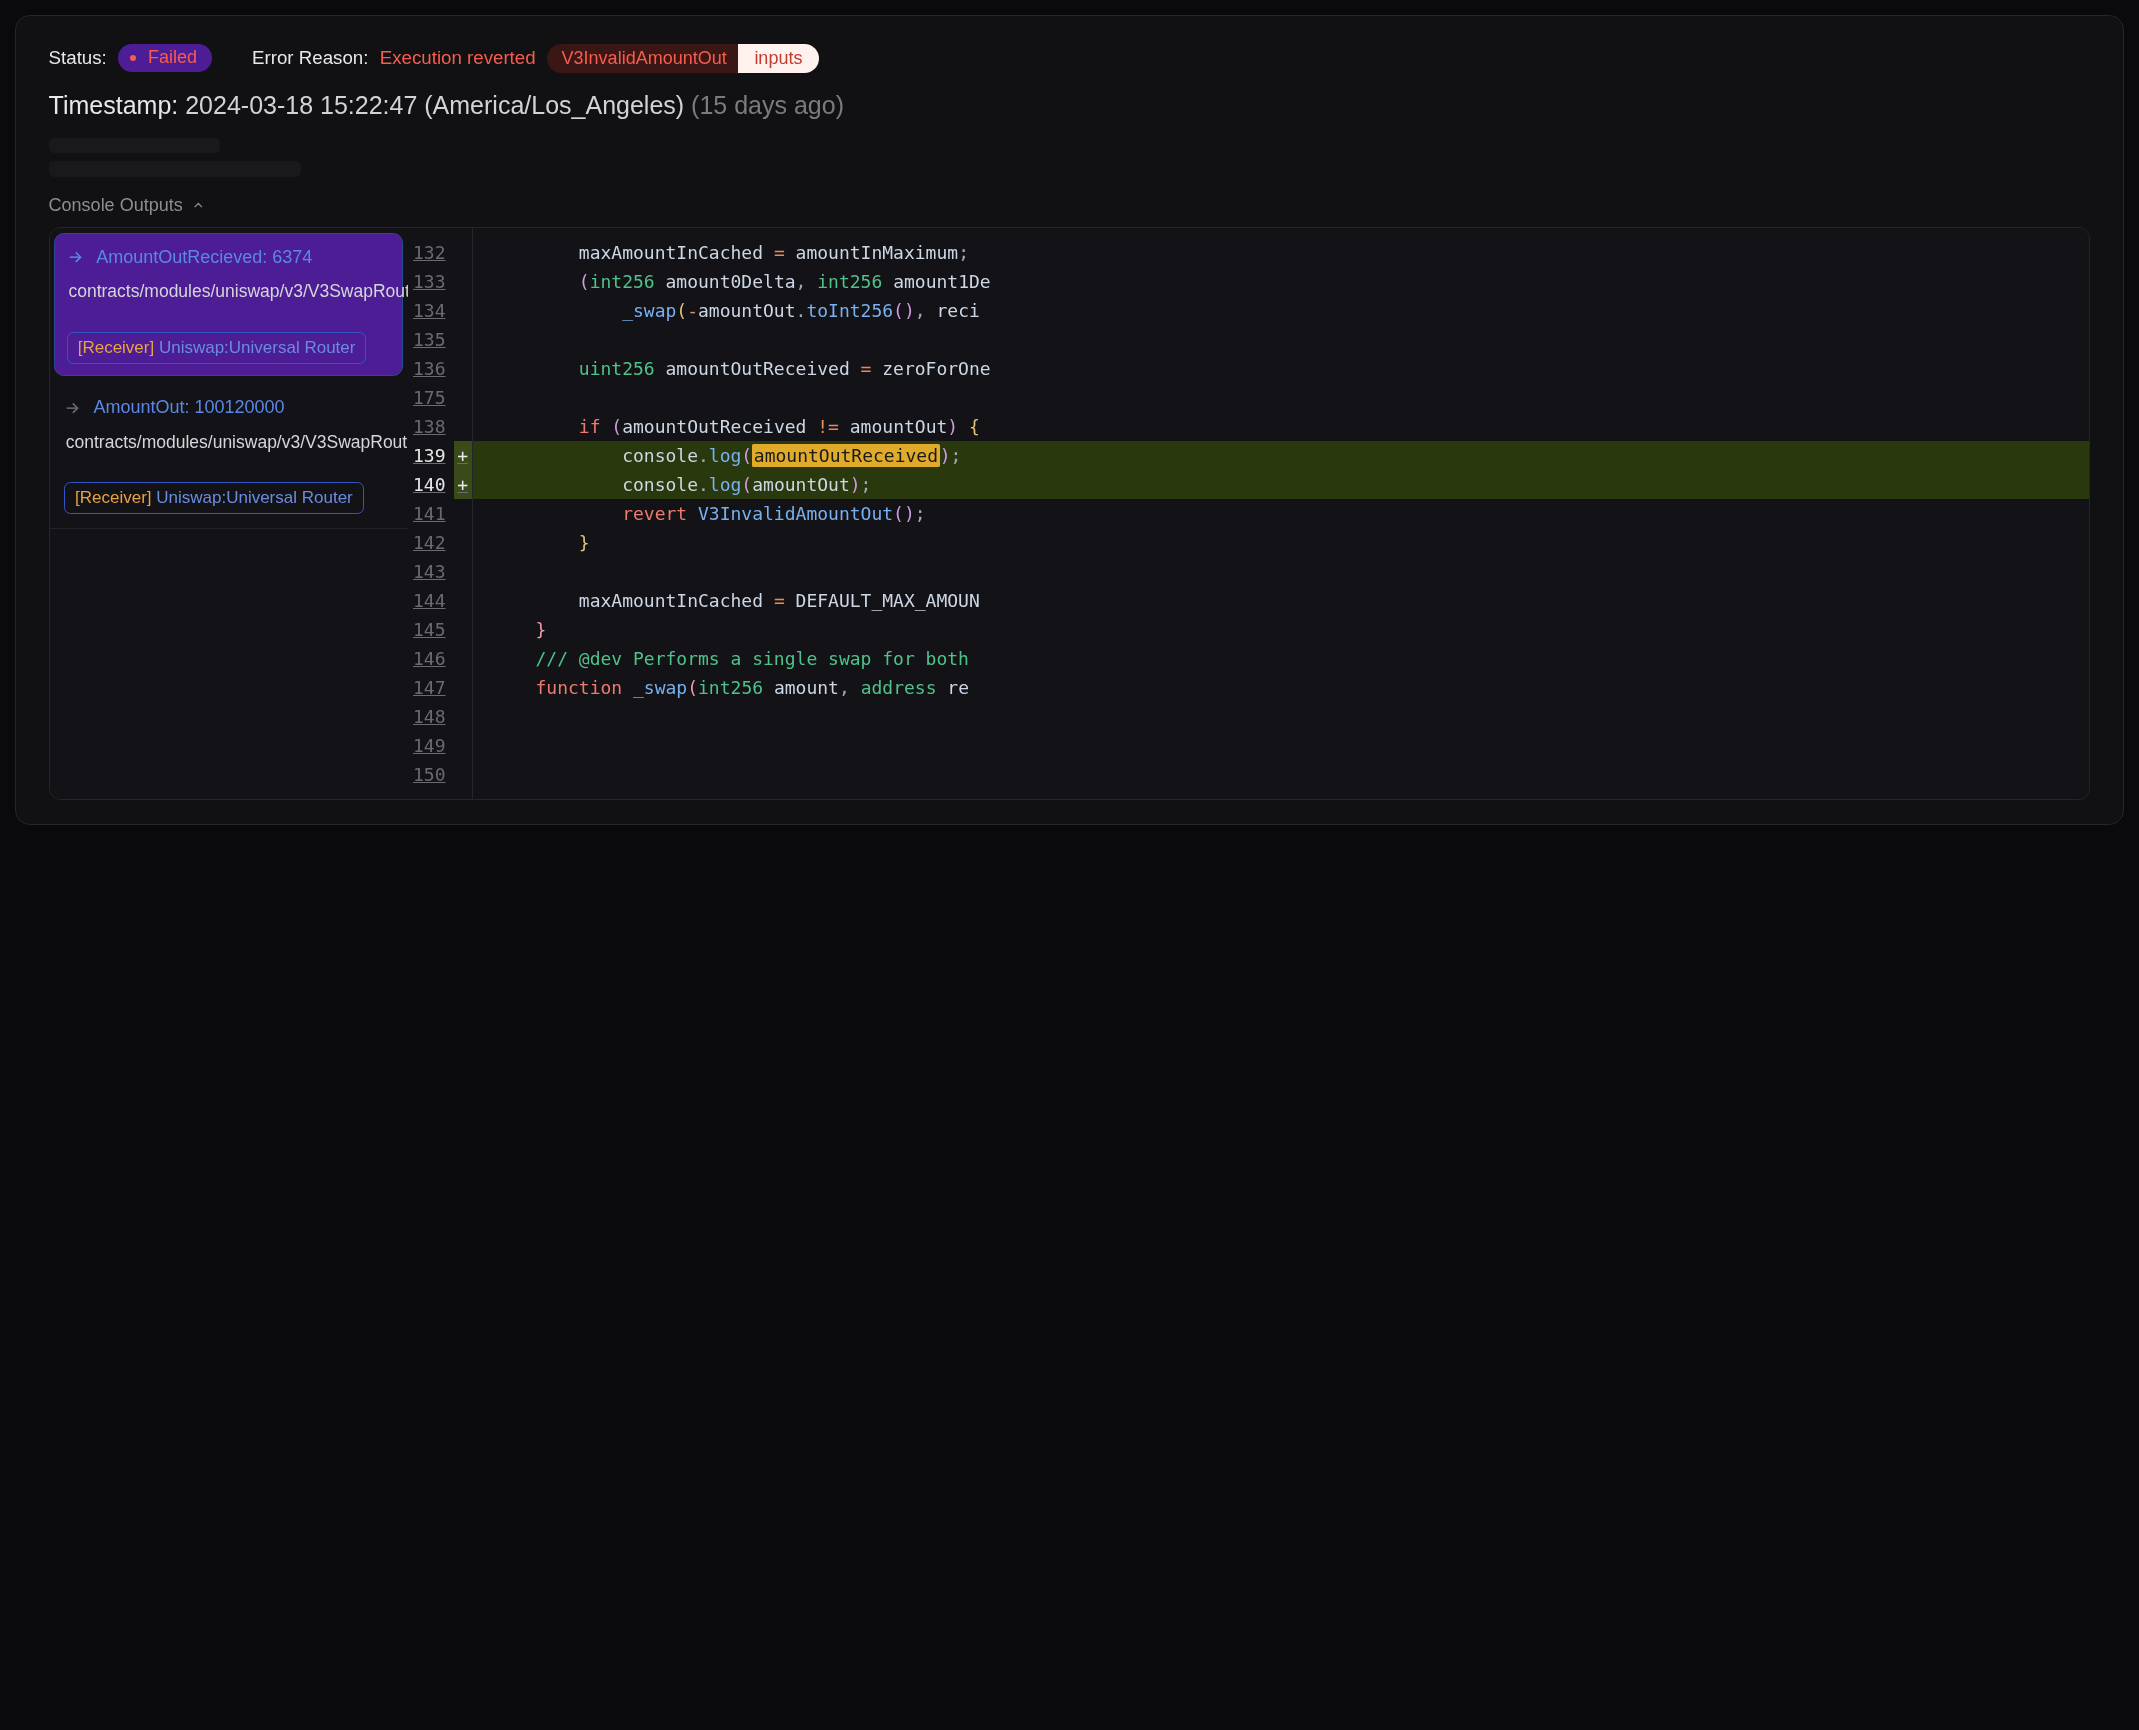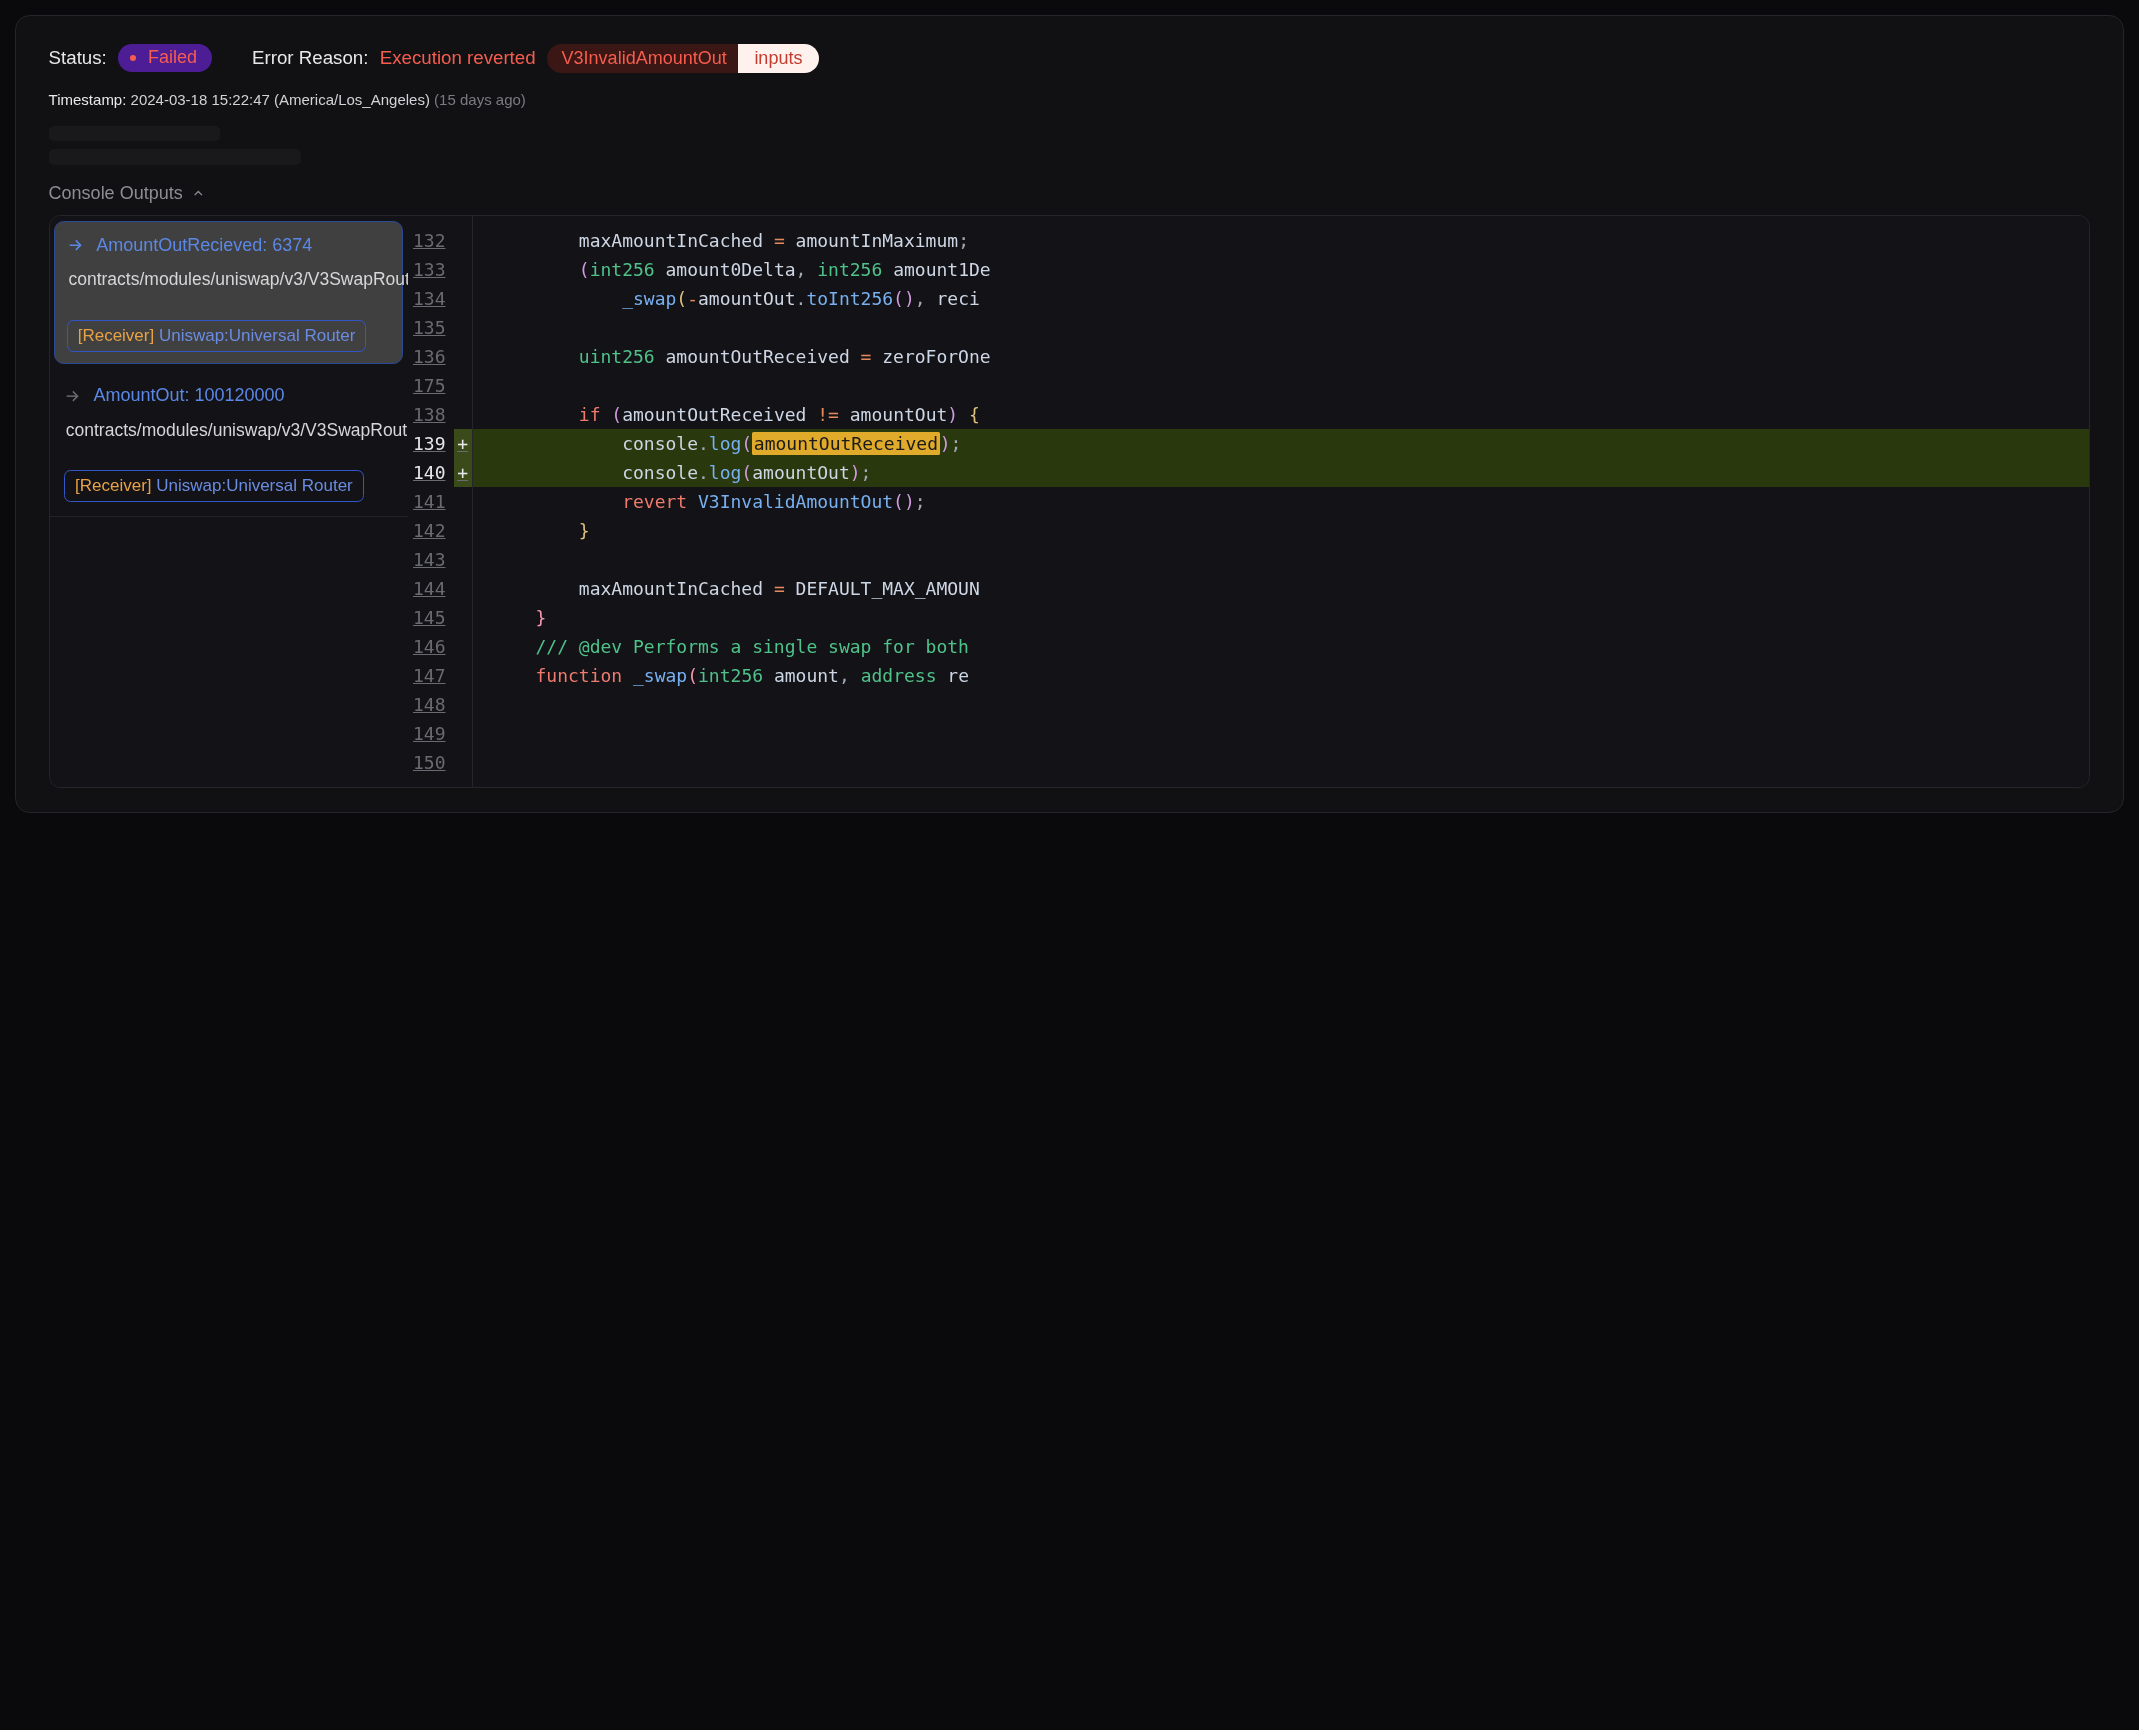--- a/index.html
+++ b/index.html
@@ -61,21 +61,21 @@
   border-radius: 812px;
   font-size: 18px;
   font-weight: 500;
 }
 .tag-group { display: inline-flex; gap: 0; }
 .tag-group .err-tag { border-top-right-radius: 0; border-bottom-right-radius: 0; padding-right: 11.4px; }
 .tag-group .err-tag-light { border-top-left-radius: 0; border-bottom-left-radius: 0; }
 
 .timestamp-row {
   margin-top: 18px;
-  font-size: 15px;
+  font-size: 25px;
   color: #d3d3d6;
 }
 .timestamp-label { color: #e8e8ea; }
 .timestamp-rel { color: #7a7a80; }
 
 .redacted { display:flex; flex-direction:column; gap:8.1px; margin-top:18px;}
 .redacted-bar { height: 15.4px; background: #19191c; border-radius: 4.9px; }
 .redacted-bar.a { width: 171px;}
 .redacted-bar.b { width: 252px;}
 
@@ -106,21 +106,21 @@
   width: 358px;
   flex-shrink: 0;
   background: #131317;
 }
 
 .log-item {
   padding: 16.3px 14.6px 14.6px 14.6px;
   border-bottom: 0.8px solid #22222a;
 }
 .log-item.selected {
-  background: #404040;
+  background: #4c1d95;
   border: 0.8px solid #2b4a94;
   border-radius: 9.8px;
   margin: 4.9px;
   padding: 13px 11.4px 11.4px 11.4px;
 }
 
 .log-head {
   display: flex;
   align-items: center;
   gap: 13px;

